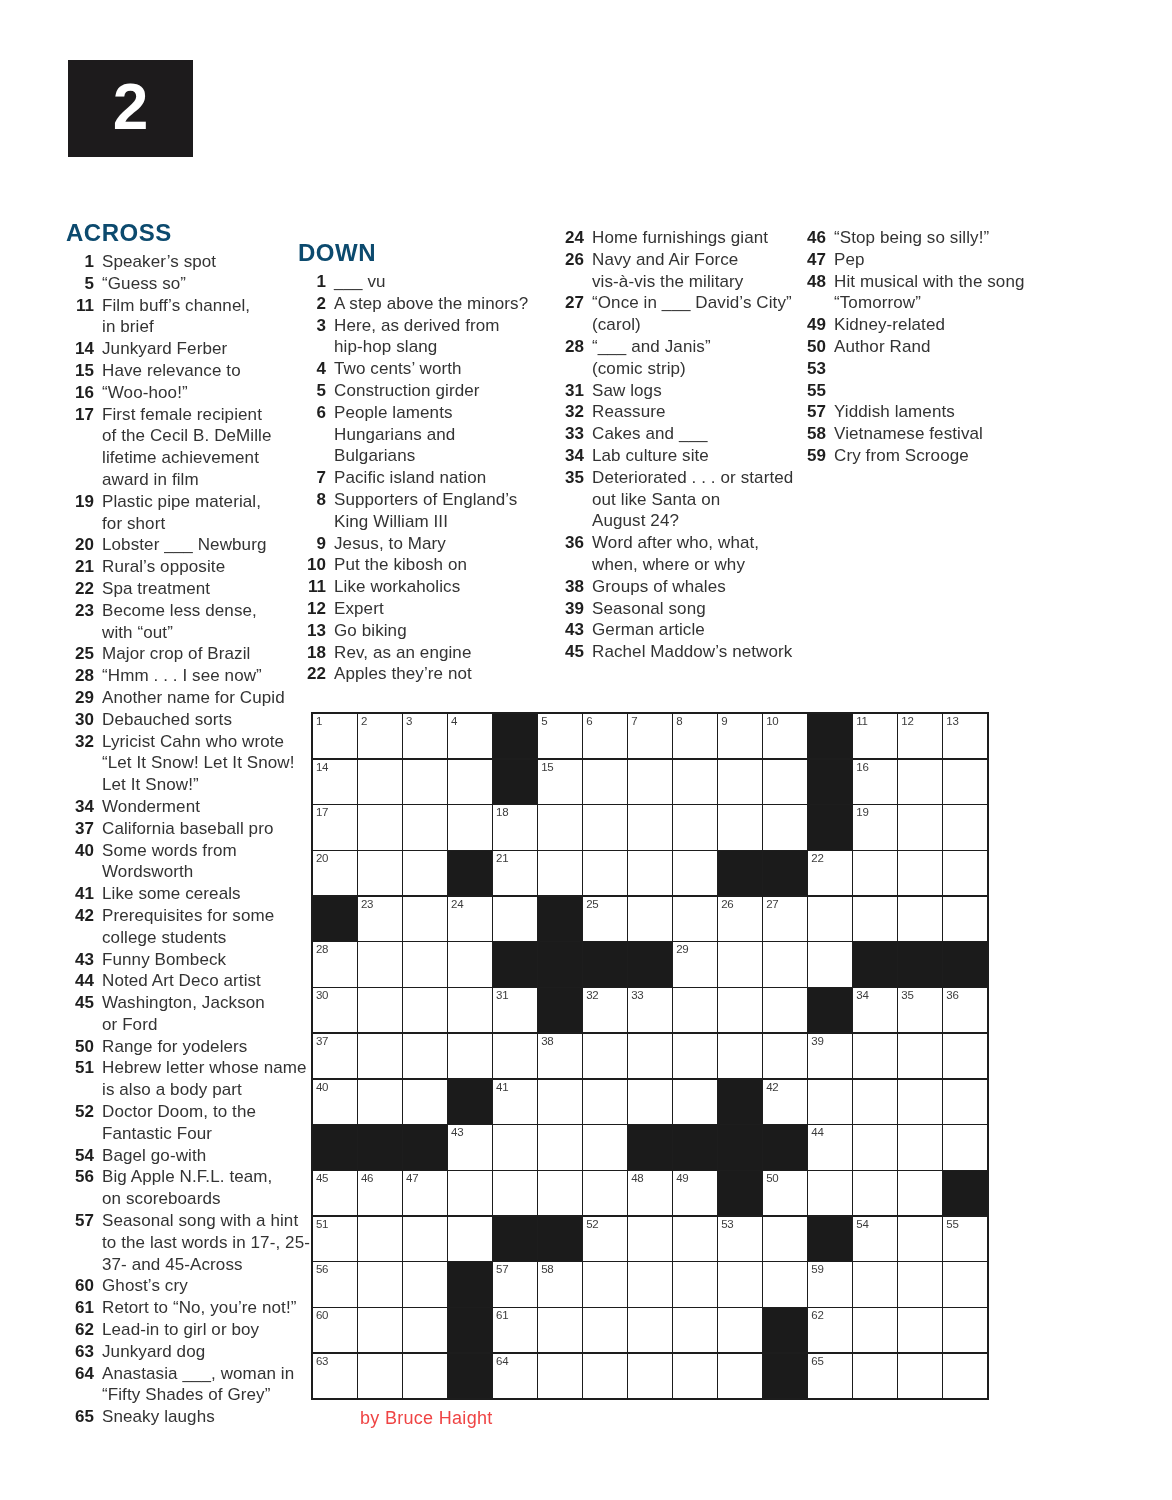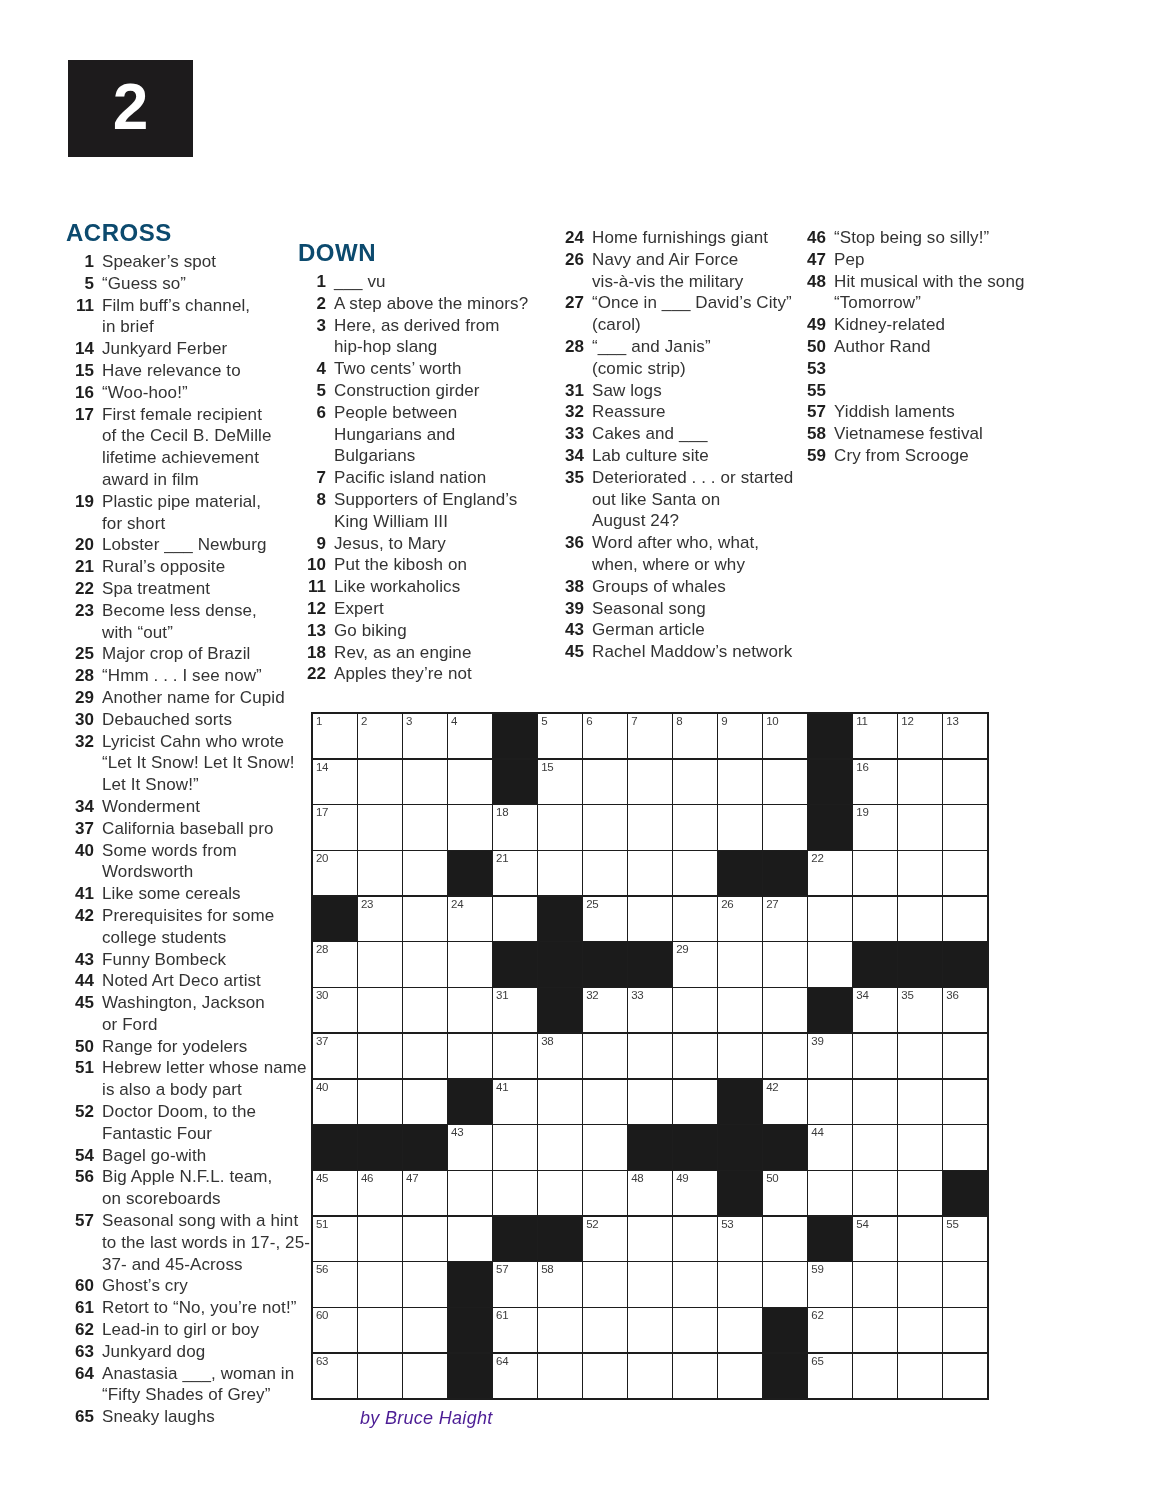--- a/index.html
+++ b/index.html
@@ -41,21 +41,21 @@
     grid-template-rows:repeat(15,1fr); gap:1.4px;
   }
   .cell{background:#ffffff; position:relative;}
   .cell.black{background:#1b1b1b;}
   .gnum{
     position:absolute; left:3px; top:2px; font-size:11.5px; line-height:1;
     color:#3c3c3c; letter-spacing:-0.3px;
   }
   .byline{
     position:absolute; left:360px; top:1408px; font-size:18px;
-    font-style:italic; color:#4c1d95; letter-spacing:0.3px;
+    color:#ef4444; letter-spacing:0.3px;
   }
 </style>
 </head>
 <body>
 
 <div class="page">
 
   <div class="page-number-box">
     <span class="num">2</span>
   </div>
@@ -250,21 +250,21 @@
         <div class="clue">
           <span class="cnum">4</span>
           <span class="ctext">Two cents’ worth</span>
         </div>
         <div class="clue">
           <span class="cnum">5</span>
           <span class="ctext">Construction girder</span>
         </div>
         <div class="clue">
           <span class="cnum">6</span>
-          <span class="ctext">People between
+          <span class="ctext">People laments
 Hungarians and
 Bulgarians</span>
         </div>
         <div class="clue">
           <span class="cnum">7</span>
           <span class="ctext">Pacific island nation</span>
         </div>
         <div class="clue">
           <span class="cnum">8</span>
           <span class="ctext">Supporters of England’s

